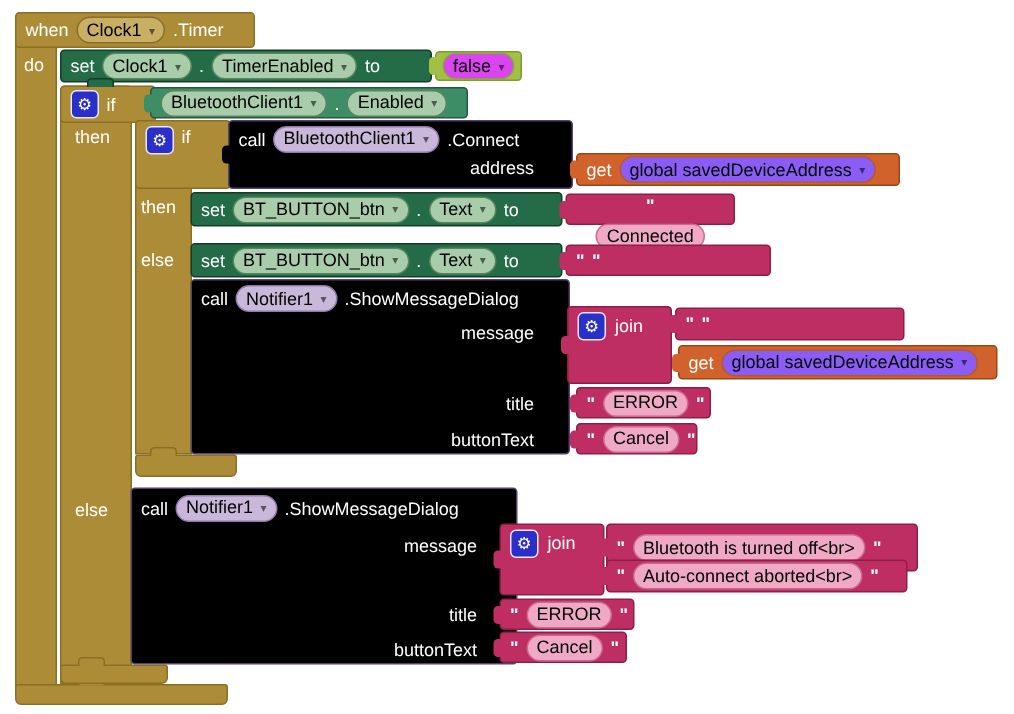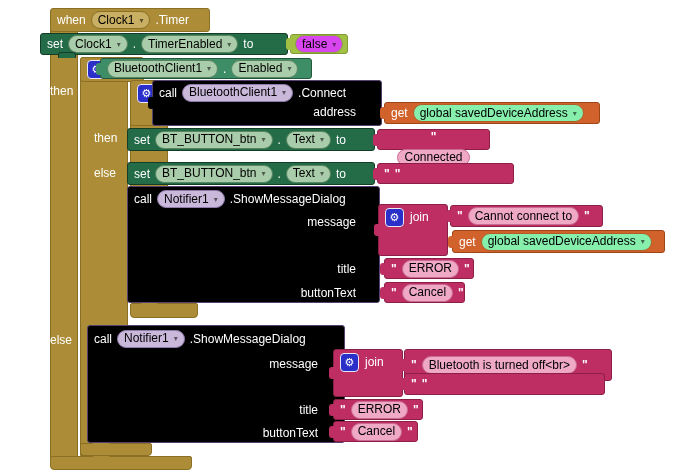--- a/index.html
+++ b/index.html
@@ -3,36 +3,36 @@
 <meta charset="utf-8">
 <style>
   html,body{margin:0;padding:0;background:#fff;}
   .canvas{position:relative;width:676px;height:476px;background:#ffffff;
           font-family:"Liberation Sans",sans-serif;font-size:12px;overflow:hidden;
           outline:1px solid #d8d8d8;}
   .a{position:absolute;box-sizing:border-box;}
   .row{display:flex;align-items:center;gap:5px;padding:0 6px;white-space:nowrap;color:#fff;}
   .blk{border:1px solid;border-radius:3px;}
   
-  .gold{background:#AC8C37;border-color:#8A6F25;margin-left:40px;}
+  .gold{background:#AC8C37;border-color:#8A6F25;}
   .dgreen{background:#246B47;border-color:#143D28;}
   .mgreen{background:#3D8E66;border-color:#25573E;}
   .lgreen{background:#A2C043;border-color:#7E9C33;}
   .purple{background:#000000;border-color:#55406F;}
   .magenta{background:#BE2E62;border-color:#8C1F46;}
   .orange{background:#D2622B;border-color:#9E4517;}
   
   .field{display:inline-flex;align-items:center;border:1px solid;border-radius:9px;
          padding:0 6px;height:16px;color:#000;line-height:15px;}
   .f-gold{background:#C9AF63;border-color:#8A6F25;}
   .f-green{background:#A9CDAB;border-color:#56855F;}
   .f-lgreen{background:#d946ef;border-color:#89A53F;}
   .f-purple{background:#C9B8D9;border-color:#8F7BAB;}
   .f-pink{background:#EFA9C5;border-color:#C96A93;}
-  .f-orange{background:#86efac;border-color:#B05C26;}
+  .f-orange{background:#8b5cf6;border-color:#B05C26;}
   .dd::after{content:"▾";font-size:8px;margin-left:5px;color:rgba(0,0,0,.55);}
   
   .plug::before{content:"";position:absolute;left:-5px;top:50%;transform:translateY(-50%);
                 width:6px;height:12px;background:inherit;border-radius:3px 0 0 3px;}
   
   .q::before{content:'"';color:#fff;font-weight:bold;}
   
   .gear{width:17px;height:17px;background:#2A2FC9;border:1px solid #E8E8F4;border-radius:4px;
         display:flex;align-items:center;justify-content:center;color:#fff;font-size:11px;flex:0 0 auto;}
   .gear::before{content:"⚙";}
@@ -145,21 +145,20 @@
   <div class="plabel" style="left:288px;top:286px;width:68px;">buttonText</div>
 
   <div class="a blk magenta plug" style="left:378px;top:204px;width:70px;height:52px;">
     <div class="row" style="height:24px;gap:6px;">
       <span class="gear"></span>
       <span class="kw">join</span>
     </div>
   </div>
   <div class="a blk magenta row plug" style="left:450px;top:205px;width:153px;height:22px;">
     <span class="q"></span>
-    <span class="field f-pink">Cannot connect to</span>
     <span class="q"></span>
   </div>
   <div class="a blk orange row plug" style="left:452px;top:230px;width:213px;height:23px;">
     <span class="kw">get</span>
     <span class="field f-orange dd">global savedDeviceAddress</span>
   </div>
 
   <div class="a blk magenta row plug" style="left:384px;top:258px;width:90px;height:21px;">
     <span class="q"></span>
     <span class="field f-pink">ERROR</span>
@@ -188,20 +187,21 @@
       <span class="kw">join</span>
     </div>
   </div>
   <div class="a blk magenta row plug" style="left:404px;top:349px;width:208px;height:32px;">
     <span class="q"></span>
     <span class="field f-pink">Bluetooth is turned off&lt;br&gt;</span>
     <span class="q"></span>
   </div>
   <div class="a blk magenta row plug" style="left:404px;top:373px;width:201px;height:22px;">
     <span class="q"></span>
+    <span class="field f-pink">Auto-connect aborted&lt;br&gt;</span>
     <span class="q"></span>
   </div>
 
   <div class="a blk magenta row plug" style="left:333px;top:399px;width:90px;height:21px;">
     <span class="q"></span>
     <span class="field f-pink">ERROR</span>
     <span class="q"></span>
   </div>
   <div class="a blk magenta row plug" style="left:333px;top:421px;width:85px;height:21px;">
     <span class="q"></span>

